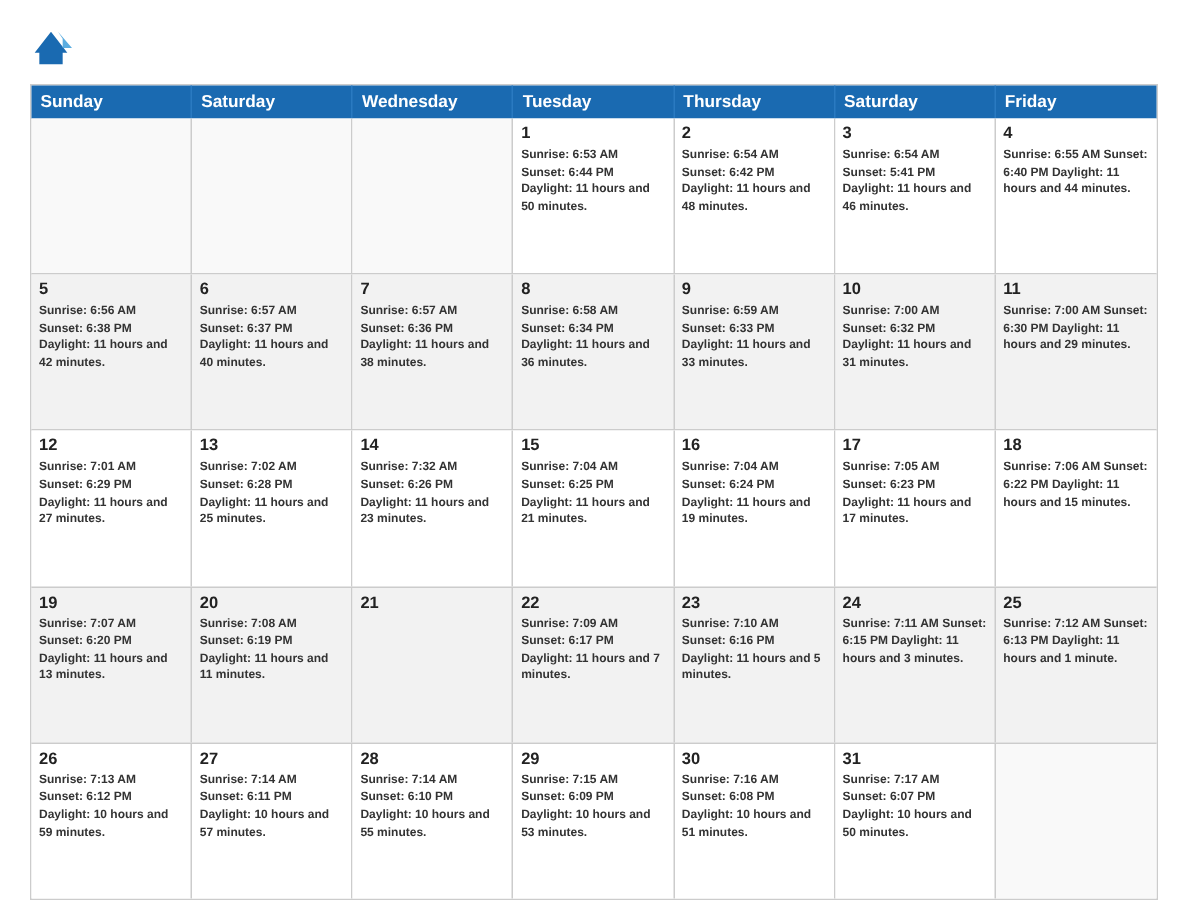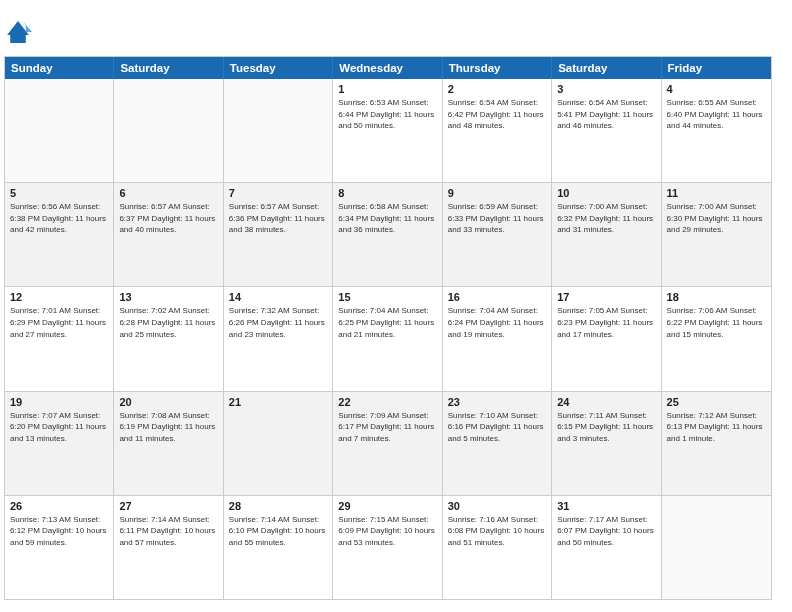--- a/index.html
+++ b/index.html
@@ -6,21 +6,21 @@
     body {
       font-family: Arial, sans-serif;
       background: #fff;
       width: 792px;
       height: 612px;
       overflow: hidden;
     }
     .page {
       width: 792px;
       height: 612px;
-      padding: 18px 20px 12px 4px;
+      padding: 18px 20px 12px 20px;
       display: flex;
       flex-direction: column;
     }
     .header {
       display: flex;
       justify-content: space-between;
       align-items: flex-start;
       margin-bottom: 10px;
     }
     .logo {
@@ -98,20 +98,21 @@
     .day-num {
       font-size: 11px;
       font-weight: bold;
       margin-bottom: 2px;
       color: #222;
     }
     .day-info {
       font-size: 8px;
       line-height: 1.45;
       color: #333;
+      font-weight: bold;
     }
   </style>
 </head>
 <body>
 
 <div class="page">
   <div class="header">
     <div class="logo">
       <svg class="logo-icon" viewBox="0 0 36 36">
         <polygon points="18,4 32,22 28,22 28,32 8,32 8,22 4,22" fill="#1a6ab1"></polygon>
@@ -125,22 +126,22 @@
     <div class="title-block">
       <div class="month-title"></div>
       <div class="subtitle"></div>
     </div>
   </div>
 
   <div class="calendar">
     <div class="cal-header">
     <div class="cal-header-cell">Sunday</div>
         <div class="cal-header-cell">Saturday</div>
+        <div class="cal-header-cell">Wednesday</div>
         <div class="cal-header-cell">Tuesday</div>
-        <div class="cal-header-cell">Wednesday</div>
         <div class="cal-header-cell">Thursday</div>
         <div class="cal-header-cell">Saturday</div>
         <div class="cal-header-cell">Friday</div>
       </div>
     <div class="cal-body">
     <div class="cal-row">
           <div class="cal-cell empty"></div>
           <div class="cal-cell empty"></div>
           <div class="cal-cell empty"></div>
           <div class="cal-cell">

